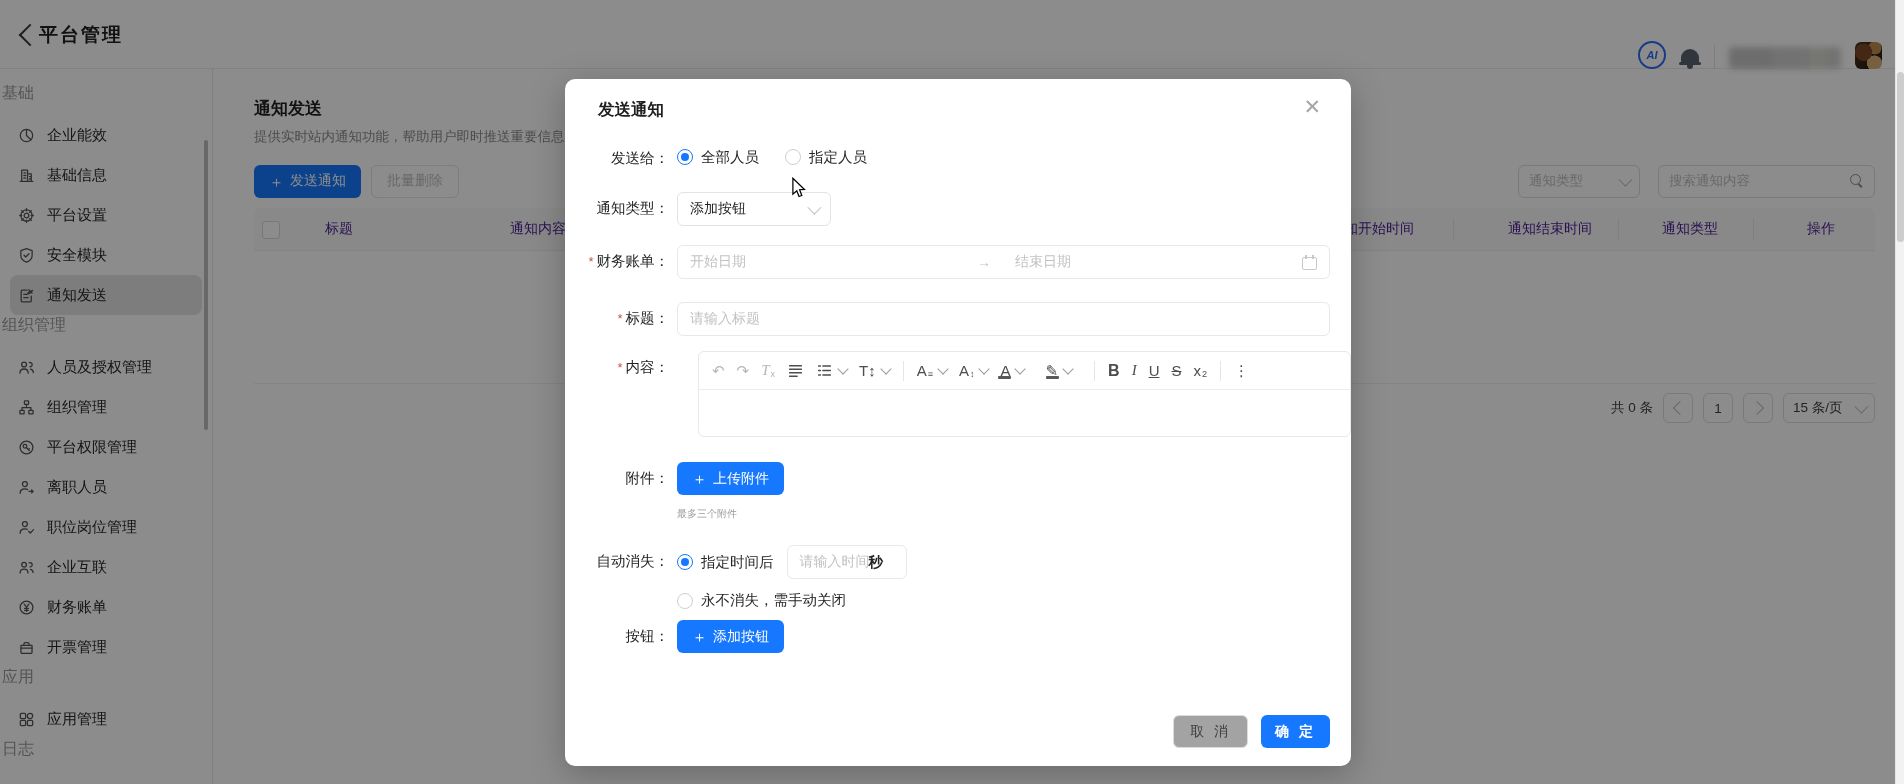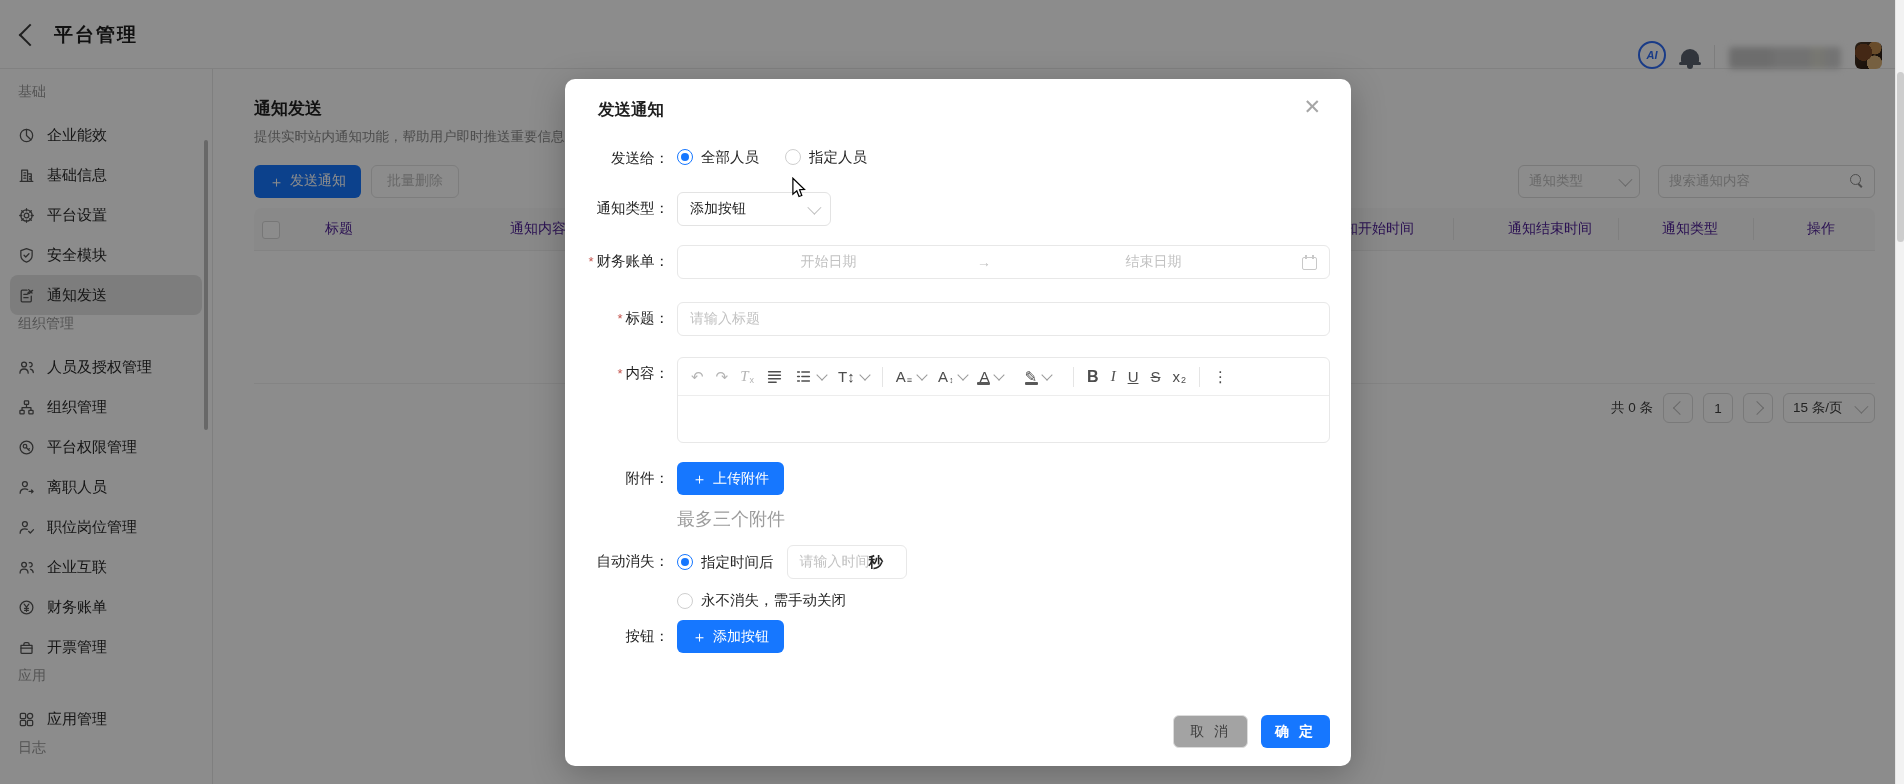--- a/index.html
+++ b/index.html
@@ -2,21 +2,21 @@
 <html><head>
 <meta charset="utf-8">
 <style>
   html,body{margin:0;padding:0;background:#fff;}
   body{width:1904px;height:784px;overflow:hidden;position:relative;
        font-family:"Liberation Sans","DejaVu Sans",sans-serif;color:#262626;}
 
   
   #top-header{position:absolute;left:0;top:0;width:1904px;height:69px;background:#fff;
     border-bottom:1px solid #ececec;box-sizing:border-box;z-index:1;}
-  .hdr-left{position:absolute;left:22px;top:0;height:69px;display:flex;align-items:center;gap:16px;}
+  .hdr-left{position:absolute;left:22px;top:0;height:69px;display:flex;align-items:center;gap:1px;}
   .back-ic{width:14px;height:14px;border-left:2px solid #3a3a3a;border-bottom:2px solid #3a3a3a;
     transform:rotate(45deg);margin-top:1px;cursor:pointer;}
   .hdr-title{font-size:19px;font-weight:bold;color:#1f1f1f;letter-spacing:2px;}
   .hdr-right{position:absolute;right:22px;top:0;height:69px;display:flex;align-items:flex-end;gap:14px;}
   .ai-badge{width:28px;height:28px;border-radius:50%;border:2px solid #2e6cf6;color:#2e6cf6;
     display:flex;align-items:center;justify-content:center;font-size:11px;font-weight:bold;
     font-style:italic;box-sizing:border-box;}
   .bell{width:20px;height:22px;position:relative;}
   .bell .dome{position:absolute;left:1px;top:2px;width:18px;height:14px;background:#59616e;
     border-radius:9px 9px 2px 2px;}
@@ -27,22 +27,22 @@
     background:linear-gradient(90deg,#c7c7c7 0 38%,#cfcfcf 38% 72%,#d9d9cf 72% 86%,#d2d2d2 86%);}
   .avatar{width:27px;height:27px;border-radius:6px;
     background:radial-gradient(circle at 32% 38%,#7c4a27 0 34%,rgba(0,0,0,0) 35%),
                radial-gradient(circle at 74% 22%,#c08b4e 0 22%,rgba(0,0,0,0) 23%),
                radial-gradient(circle at 72% 78%,#d8b077 0 26%,rgba(0,0,0,0) 27%),
                linear-gradient(135deg,#4c3826,#23150d);}
 
   
   #sidebar{position:absolute;left:0;top:69px;width:213px;height:715px;background:#fff;
     border-right:1px solid #e8e8e8;box-sizing:border-box;padding-top:14px;overflow:hidden;}
-  .sec-label{height:32px;display:flex;align-items:flex-start;padding-left:18px;
-    font-size:14px;color:#9a9a9a;box-sizing:border-box;}
+  .sec-label{height:32px;display:flex;align-items:flex-start;padding-left:2px;
+    font-size:16px;color:#9a9a9a;box-sizing:border-box;}
   .side-item{height:40px;margin:0 10px;display:flex;align-items:center;gap:12px;
     padding-left:8px;border-radius:8px;cursor:pointer;box-sizing:border-box;}
   .side-item.active{background:#e4e4e4;}
   .side-item .s-ic{width:17px;height:17px;color:#555;display:flex;flex:none;}
   .side-item .s-ic svg{width:17px;height:17px;}
   .side-item .s-label{font-size:15px;color:#2b2b2b;white-space:nowrap;}
   #side-scroll-thumb{position:absolute;left:204px;top:140px;width:4px;height:290px;
     background:#bdbdbd;border-radius:2px;}
 
   
@@ -104,21 +104,21 @@
   .radio.checked{border:1.5px solid #1677ff;}
   .radio.checked::after{content:"";position:absolute;left:50%;top:50%;width:8px;height:8px;
     margin:-4px 0 0 -4px;border-radius:50%;background:#1677ff;}
   .radio-lab{font-size:14.5px;color:#262626;margin-left:8px;cursor:pointer;}
   .inline{display:flex;align-items:center;}
   .sel{height:34px;border:1px solid #e3e3e3;border-radius:6px;display:flex;align-items:center;
     justify-content:space-between;padding:0 12px;box-sizing:border-box;font-size:14px;color:#262626;
     cursor:pointer;background:#fff;}
   .input{height:34px;border:1px solid #e8e8e8;border-radius:6px;display:flex;align-items:center;
     padding:0 12px;box-sizing:border-box;font-size:14px;background:#fff;cursor:text;}
-  .ph{color:#c2c2c2;text-align:center;}
+  .ph{color:#c2c2c2;}
   .date-range{justify-content:flex-start;gap:10px;}
   .date-range .seg{flex:1;}
   .cal-ic{width:15px;height:15px;position:relative;flex:none;}
   .cal-ic::before{content:"";position:absolute;inset:2px 0 0 0;border:1.3px solid #c9c9c9;border-radius:2px;}
   .cal-ic::after{content:"";position:absolute;left:3px;top:0;width:2px;height:4px;
     box-shadow:0 0 0 0 #c9c9c9, 7px 0 0 0 #c9c9c9;background:#c9c9c9;}
   
   .editor{border:1px solid #e8e8e8;border-radius:6px;overflow:hidden;background:#fff;}
   .ed-toolbar{height:37px;border-bottom:1px solid #ededed;display:flex;align-items:center;
     padding:0 8px;gap:2px;}
@@ -131,21 +131,21 @@
   .tb-item .g.bold{font-weight:bold;font-size:16px;}
   .tb-item .g.und{text-decoration:underline;}
   .tb-item .g.strike{text-decoration:line-through;}
   .tb-item .sub{font-size:9px;margin-left:1px;margin-top:7px;line-height:1;}
   .tb-item .cbar{display:inline-block;width:13px;height:3px;background:#595959;margin-left:-13px;
     transform:translate(1px,7px);border-radius:1px;}
   .tb-item .tchev{width:7px;height:7px;border-right:1.4px solid #9b9b9b;border-bottom:1.4px solid #9b9b9b;
     transform:rotate(45deg);margin:-3px 0 0 6px;flex:none;}
   .tb-div{width:1px;height:20px;background:#e5e5e5;margin:0 6px;flex:none;}
   .tb-svg{width:17px;height:17px;}
-  .hint{font-size:18px;color:#9c9c9c;}
+  .hint{font-size:10px;color:#9c9c9c;}
   .unit{font-size:14.5px;color:#262626;margin-left:10px;font-weight:bold;}
   .modal-footer{position:absolute;right:21px;bottom:18px;display:flex;gap:13px;}
   .btn.cancel{border:1px solid #dcdcdc;background:#a3a3a3;color:#3f3f3f;padding:0 16px;letter-spacing:3px;}
   .btn.ok{background:#1677ff;color:#fff;padding:0 14px;letter-spacing:3px;font-weight:bold;}
 
   
   #page-scrollbar{position:absolute;right:0;top:0;width:9px;height:784px;background:#f2f2f2;
     border-left:1px solid #e5e5e5;box-sizing:border-box;z-index:70;}
   #page-scroll-thumb{position:absolute;left:1px;top:72px;width:7px;height:170px;background:#cdcdcd;border-radius:4px;}
 
@@ -412,21 +412,21 @@
 
   <div class="frow" style="top:223px;">
     <div class="flabel"><span class="req">*</span><span>标题：</span></div>
     <div class="fctrl">
       <div class="input">
         <span class="ph">请输入标题</span>
       </div>
     </div>
   </div>
 
-  <div class="frow" style="top:278px;">
+  <div class="frow" style="top:272px;justify-content:space-between;">
     <div class="flabel"><span class="req">*</span><span>内容：</span></div>
     <div class="fctrl">
       <div class="editor">
         <div class="ed-toolbar" id="ed-toolbar">
             <span class="tb-item muted">
               <span class="g">↶</span>
             </span>
             <span class="tb-item muted">
               <span class="g">↷</span>
             </span>

